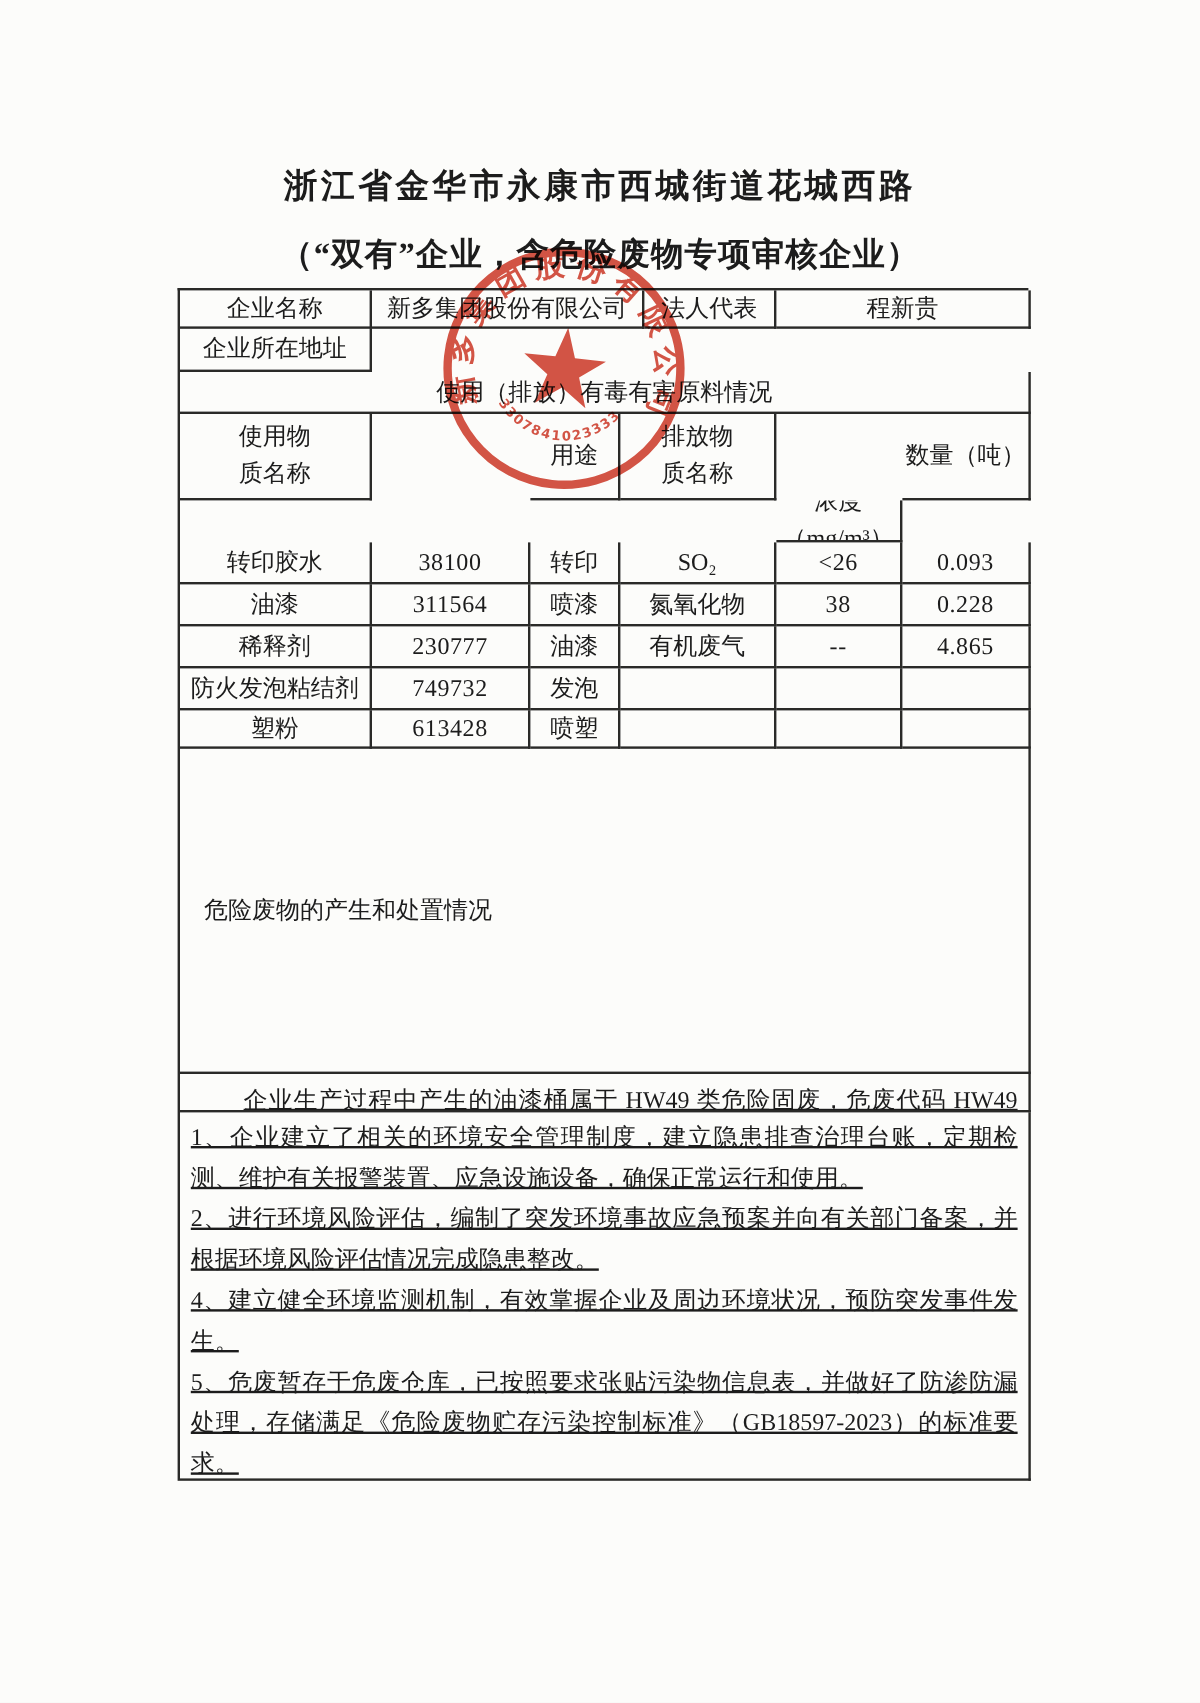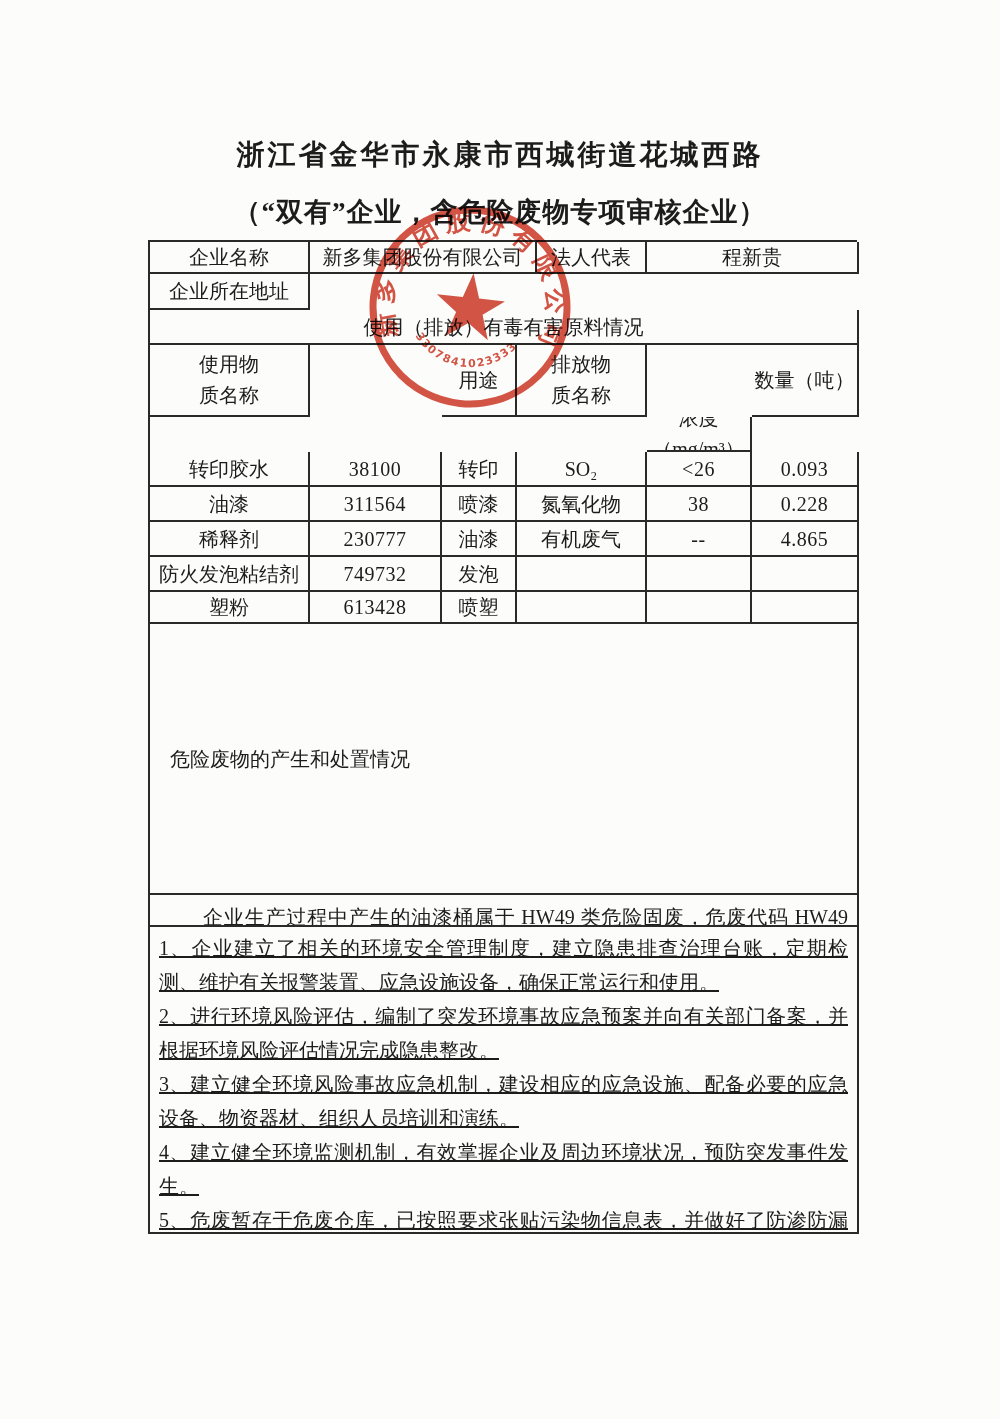--- a/index.html
+++ b/index.html
@@ -123,21 +123,20 @@
     <div class="cell" style="grid-column:4/6"></div>
     <div class="cell num" style="grid-column:6/7"></div>
     <div class="cell num" style="grid-column:7/8"></div>
 
     <div class="cell left" style="grid-column:1/8">危险废物的产生和处置情况</div>
     <div class="cell block para-cell" style="grid-column:1/8">企业生产过程中产生的油漆桶属于 HW49 类危险固废，危废代码 HW49 900-041-49,2024 年产生 6.52 吨；油漆渣属于 HW12 类危险固废,危废代码 HW12 900-252-12，2024 年产生 57.56 吨；过滤棉属于 HW49 类危险固废，危废代码 HW49 900-041-49，2024 年产生 0.91 吨；活性炭属于 HW49 类危险固废，危废代码 HW49 900-041-49，2024 年产生 6.54 吨；磷化淤泥属于 HW17 类危险固废，危废代码 HW17 336-052-17，2024 年产生 130.67 吨。企业严格按照相关法律法规要求危险废物进行临时储存后委托有资质处理的单位(永康供联三曜环保技术服务有限公司) 进行处置。</div>
 
     <div class="cell block measures-cell" style="grid-column:1/8">
       <div class="measure-item">1、企业建立了相关的环境安全管理制度，建立隐患排查治理台账，定期检测、维护有关报警装置、应急设施设备，确保正常运行和使用。</div>
       <div class="measure-item">2、进行环境风险评估，编制了突发环境事故应急预案并向有关部门备案，并根据环境风险评估情况完成隐患整改。</div>
-      <div class="measure-item">3、建立健全环境风险事故应急机制，建设相应的应急设施、配备必要的应急设备、物资器材、组织人员培训和演练。</div>
       <div class="measure-item">4、建立健全环境监测机制，有效掌握企业及周边环境状况，预防突发事件发生。</div>
       <div class="measure-item">5、危废暂存于危废仓库，已按照要求张贴污染物信息表，并做好了防渗防漏处理，存储满足《危险废物贮存污染控制标准》（GB18597-2023）的标准要求。</div>
     </div>
   </div>
 
   <svg class="stamp" viewBox="0 0 220 220">
     <defs>
       <path id="arcTop" d="M 42.5,149 A 78,78 0 1 1 177.5,149" fill="none"></path>
       <path id="arcBottom" d="M 60,146 A 64,64 0 0 0 160,146" fill="none"></path>
     </defs>

